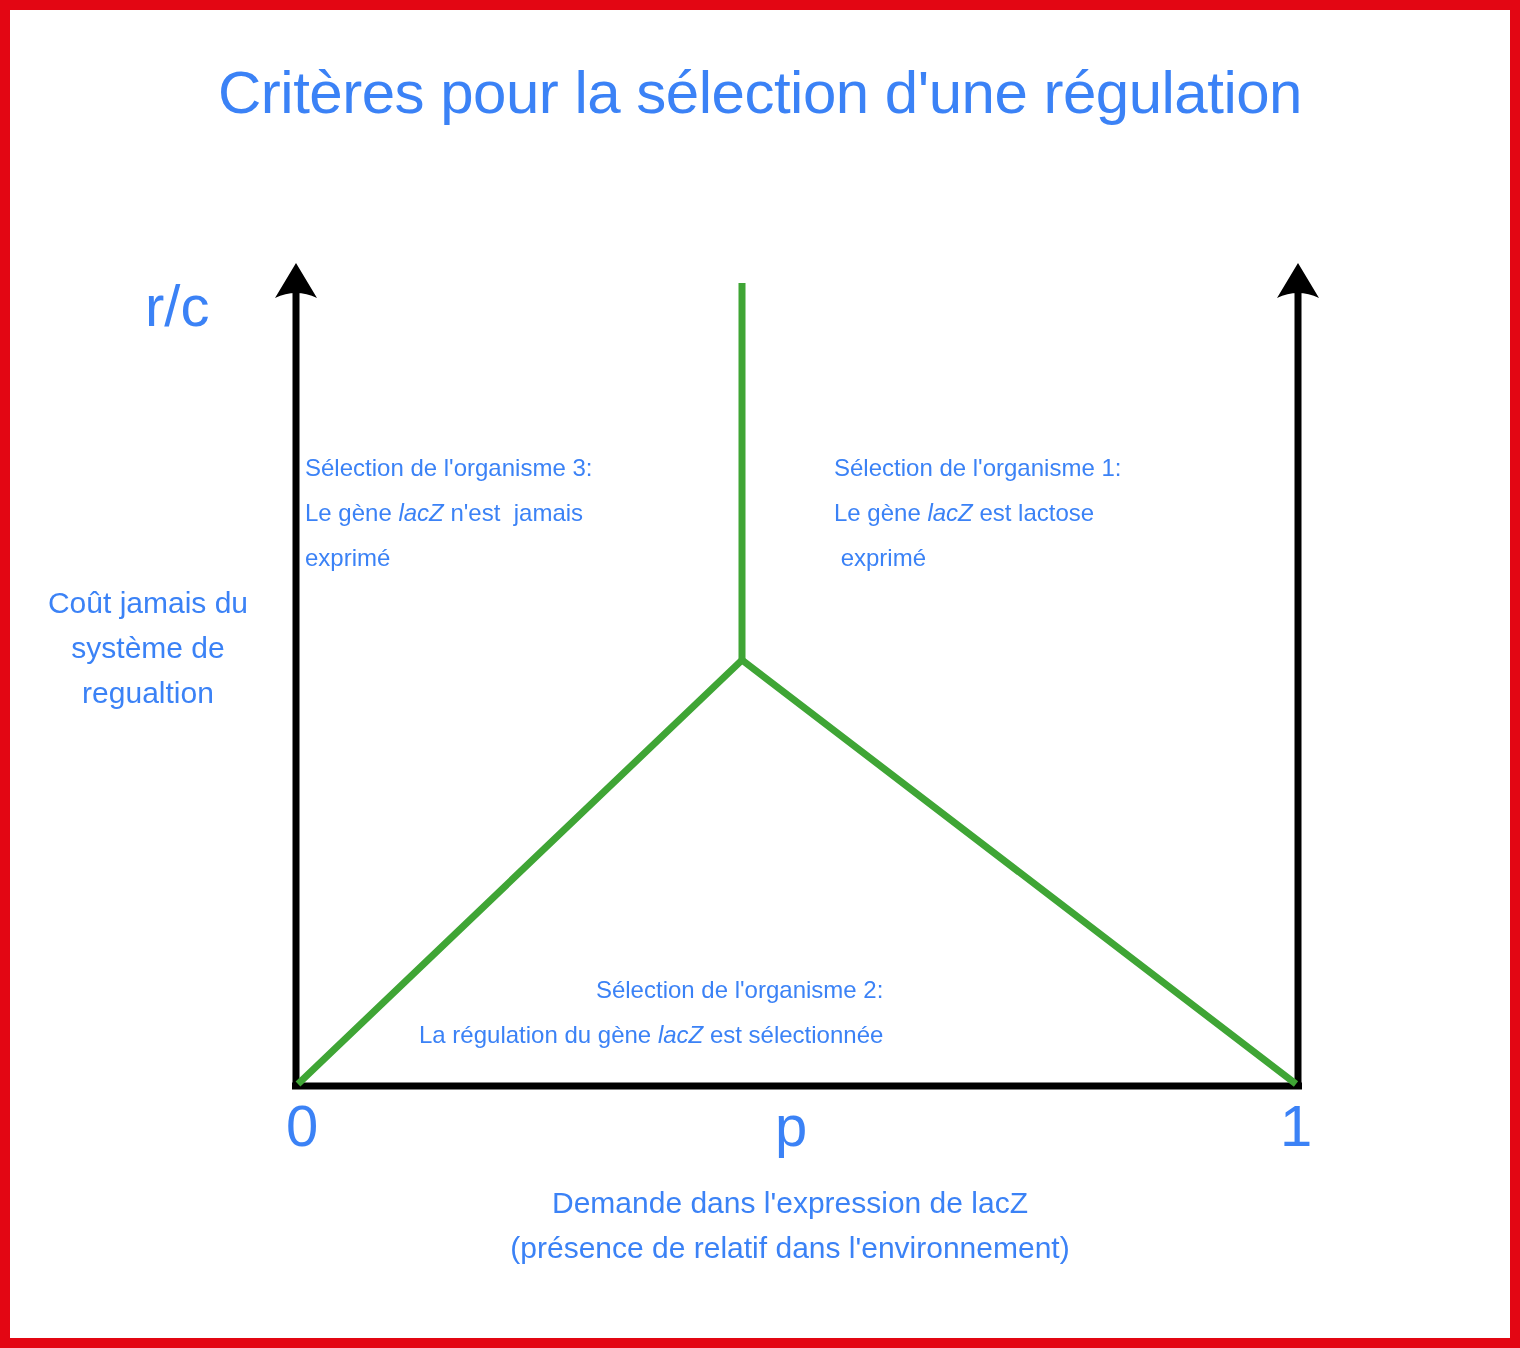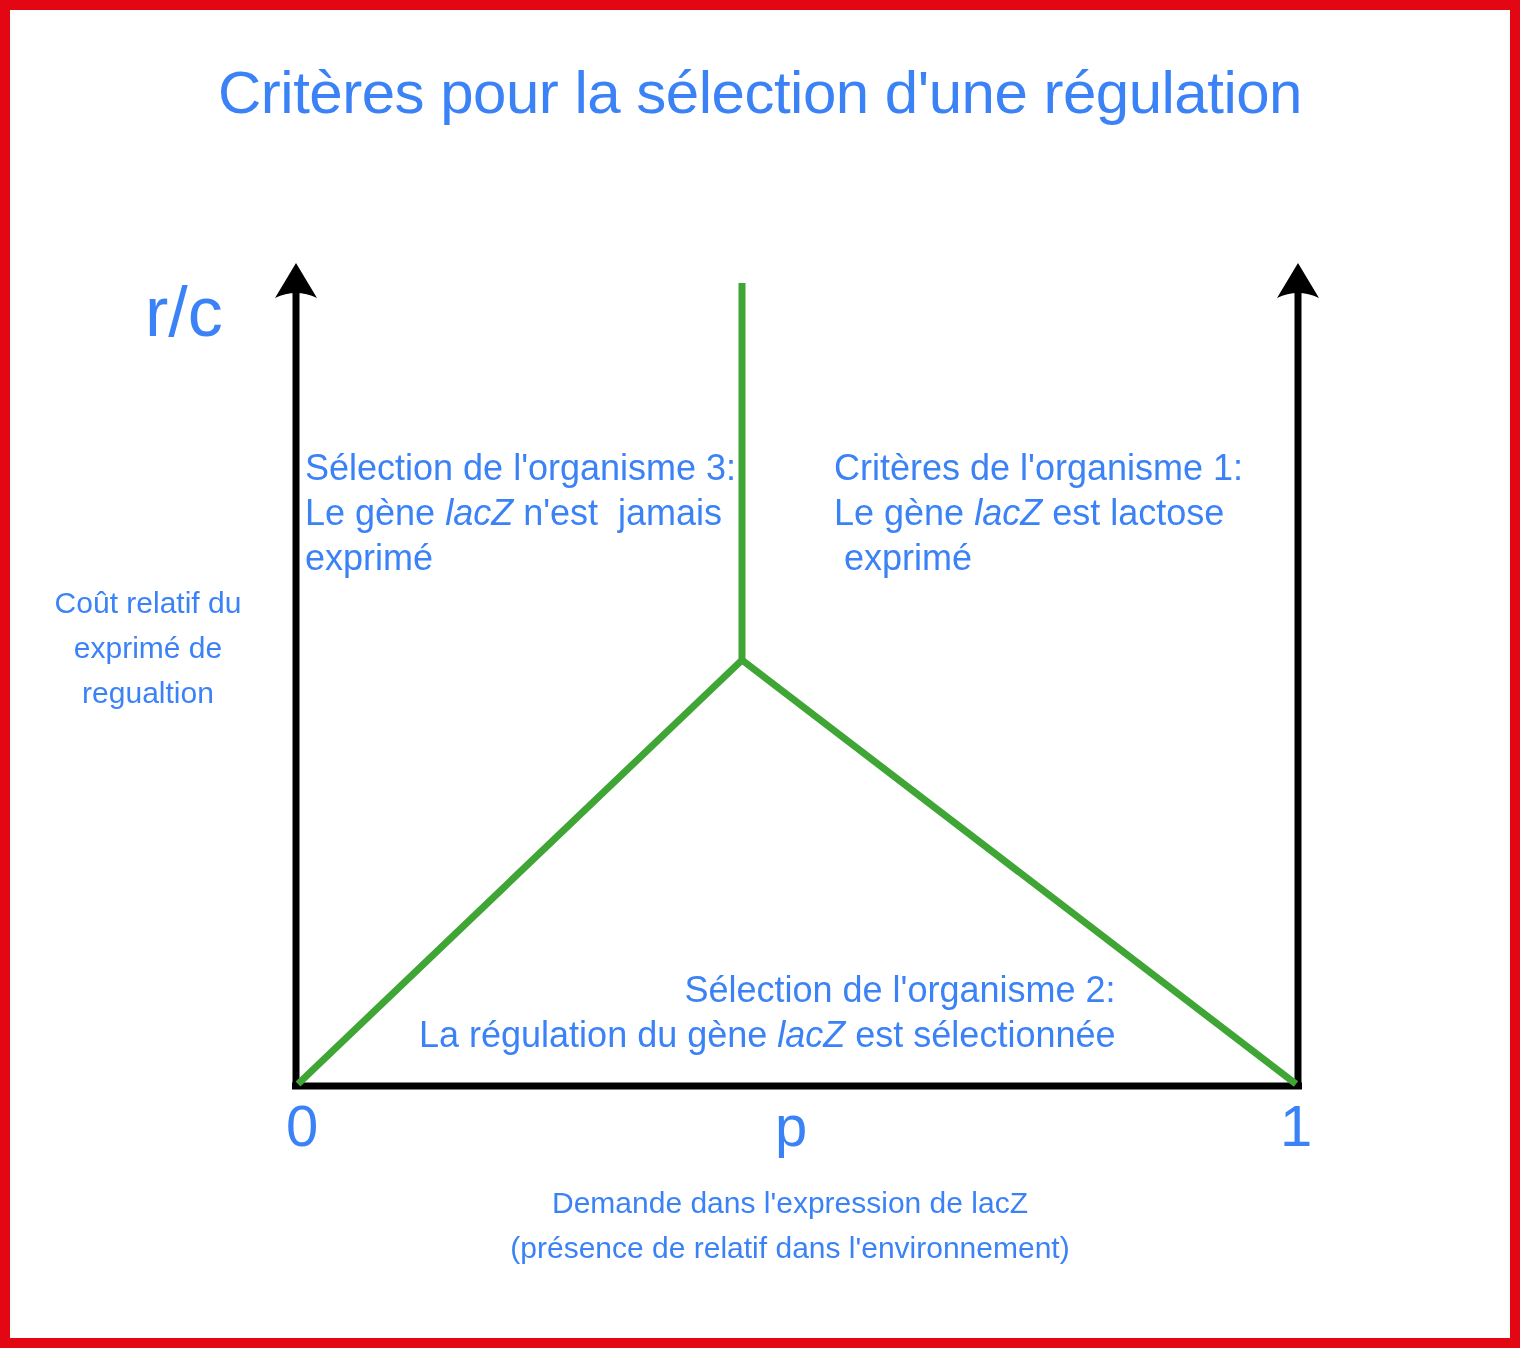--- a/index.html
+++ b/index.html
@@ -14,27 +14,27 @@
     .txt {
       position: absolute;
       font-family: Liberation Sans, sans-serif;
       color: #3b82f6;
       white-space: pre;
     }
     .title {
       left: 0; width: 1520px; top: 58px; text-align: center;
       font-size: 60px; letter-spacing: -0.5px;
     }
-    .ylabel-sym { left: 145px; top: 272px; font-size: 70px; }
+    .ylabel-sym { left: 145px; top: 272px; font-size: 58px; }
     .ylabel {
       left: 30px; width: 236px; top: 580px; text-align: center;
       font-size: 30px; line-height: 45px; white-space: normal;
     }
     .region {
-      font-size: 36px; line-height: 45px;
+      font-size: 24px; line-height: 45px;
     }
     .region i { font-style: italic; }
     .r3 { left: 305px; top: 445px; }
     .r1 { left: 834px; top: 445px; }
     .r2 { left: 419px; top: 967px; text-align: right; }
     .tick { font-size: 58px; top: 1092px; }
     .t0 { left: 286px; }
     .tp { left: 775px; }
     .t1 { left: 1280px; }
     .xlabel {
@@ -60,27 +60,27 @@
   <path d="M296 263 L317 298 Q296 288 275 298 Z" fill="#000"></path>
   <path d="M1298 263 L1319 298 Q1298 288 1277 298 Z" fill="#000"></path>
 
   <g stroke="#3fa535" stroke-width="7" fill="none" stroke-linejoin="miter">
     <polyline points="298,1084 742,660 1296,1084"></polyline>
     <line x1="742" y1="660" x2="742" y2="283"></line>
   </g>
 </svg>
 
 <div class="txt ylabel-sym">r/c</div>
-<div class="txt ylabel">Coût relatif du exprimé de regualtion</div>
+<div class="txt ylabel">Coût jamais du système de regualtion</div>
 
 <div class="txt region r3"><span>Sélection de l'organisme 3:</span>
 <span>Le gène </span><i>lacZ</i><span> n'est  jamais</span>
 <span>exprimé</span></div>
 
-<div class="txt region r1"><span>Critères de l'organisme 1:</span>
+<div class="txt region r1"><span>Sélection de l'organisme 1:</span>
 <span>Le gène </span><i>lacZ</i><span> est lactose</span>
 <span> exprimé</span></div>
 
 <div class="txt region r2"><span>Sélection de l'organisme 2:</span>
 <span>La régulation du gène </span><i>lacZ</i><span> est sélectionnée</span></div>
 
 <div class="txt tick t0">0</div>
 <div class="txt tick tp">p</div>
 <div class="txt tick t1">1</div>
 

